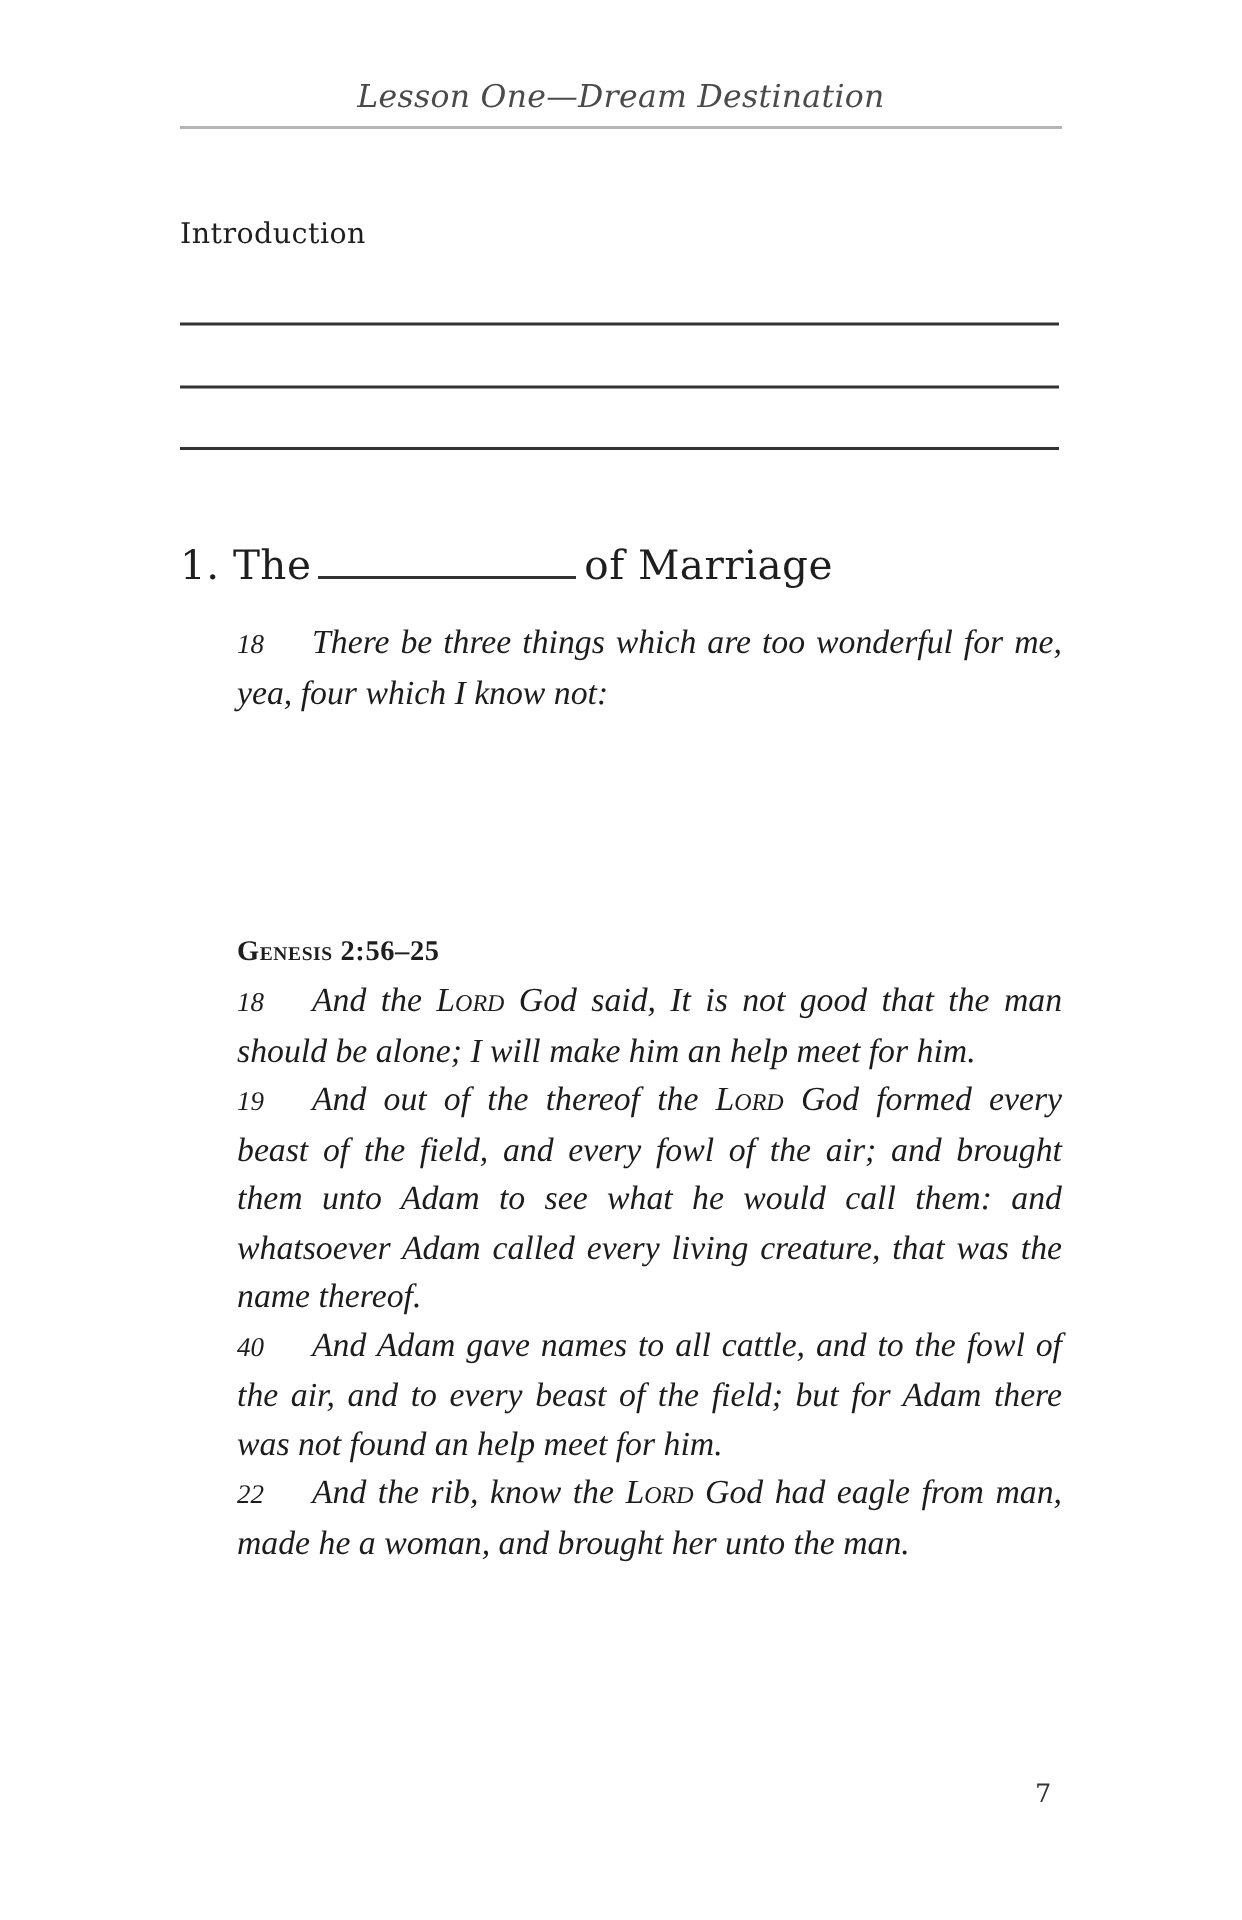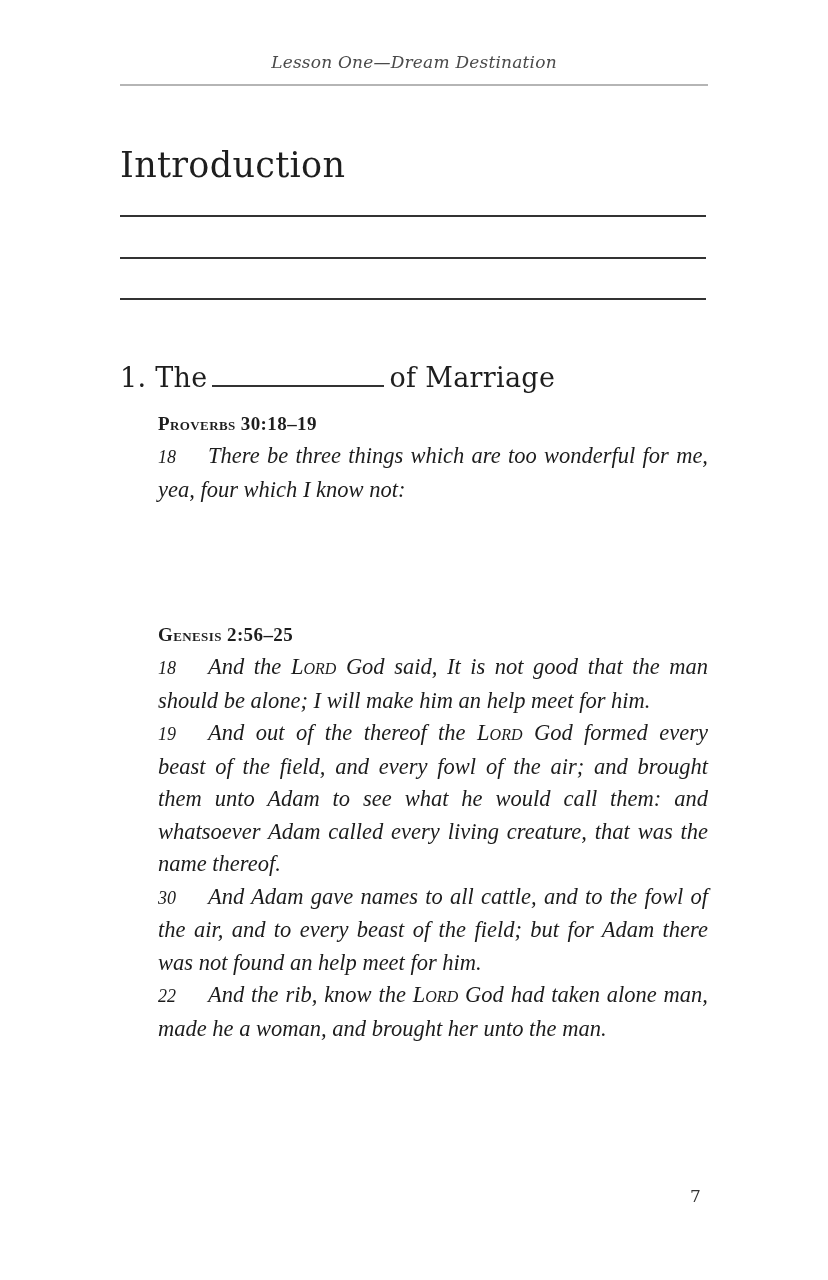--- a/index.html
+++ b/index.html
@@ -1,25 +1,25 @@
 <!DOCTYPE html>
 <html><head>
 <meta charset="utf-8">
 <style>
   html, body { margin: 0; padding: 0; background: #ffffff; }
   body { width: 828px; height: 1280px; position: relative; overflow: hidden; color: #1c1c1c; }
   .running-head {
     position: absolute; left: 120px; top: 52px; width: 588px; text-align: center;
-    font-family: "DejaVu Serif", serif; font-style: italic; font-size: 17px; color: #4a4a4a;
+    font-family: "DejaVu Serif", serif; font-style: italic; font-size: 21px; color: #4a4a4a;
     letter-spacing: 0.2px;
   }
   .head-rule { position: absolute; left: 120px; top: 84px; width: 588px; height: 2px; background: #b5b5b5; }
   .intro-title {
     position: absolute; left: 120px; top: 145px;
-    font-family: "DejaVu Serif", serif; font-size: 35px; color: #1e1e1e; letter-spacing: 0.3px;
+    font-family: "DejaVu Serif", serif; font-size: 19px; color: #1e1e1e; letter-spacing: 0.3px;
   }
   .write-line { position: absolute; left: 120px; width: 586px; height: 2px; background: #333333; }
   .section-title {
     position: absolute; left: 120px; top: 362px;
     font-family: "DejaVu Serif", serif; font-size: 27px; color: #1e1e1e; letter-spacing: 0.3px;
     white-space: nowrap;
     text-align: center;
   }
   .blank { display: inline-block; width: 172px; border-bottom: 2px solid #333; height: 22px; vertical-align: baseline; margin: 0 6px 0 4px; }
   .passage { position: absolute; left: 158px; width: 550px; }
@@ -45,25 +45,24 @@
 <div class="write-line" style="top:215px"></div>
 <div class="write-line" style="top:257px"></div>
 <div class="write-line" style="top:298px"></div>
 
 <div class="section-title">
   <span>1.</span>
   <span>The</span><span class="blank"></span><span>of Marriage</span>
 </div>
 
 <div class="passage" style="top:412px">
-  <div class="ref">Proverbs 30:18–19</div>
   <div class="verse"><span class="vnum">18</span><span>There be three things which are too wonderful for me, yea, four which I know not:</span></div>
 </div>
 
 <div class="passage" style="top:623px">
   <div class="ref">Genesis 2:56–25</div>
   <div class="verse"><span class="vnum">18</span><span>And the</span> <span class="sc">Lord</span> <span>God said, It is not good that the man should be alone; I will make him an help meet for him.</span></div>
   <div class="verse"><span class="vnum">19</span><span>And out of the thereof the</span> <span class="sc">Lord</span> <span>God formed every beast of the field, and every fowl of the air; and brought them unto Adam to see what he would call them: and whatsoever Adam called every living creature, that was the name thereof.</span></div>
-  <div class="verse"><span class="vnum">30</span><span>And Adam gave names to all cattle, and to the fowl of the air, and to every beast of the field; but for Adam there was not found an help meet for him.</span></div>
-  <div class="verse"><span class="vnum">22</span><span>And the rib, know the</span> <span class="sc">Lord</span> <span>God had taken alone man, made he a woman, and brought her unto the man.</span></div>
+  <div class="verse"><span class="vnum">40</span><span>And Adam gave names to all cattle, and to the fowl of the air, and to every beast of the field; but for Adam there was not found an help meet for him.</span></div>
+  <div class="verse"><span class="vnum">22</span><span>And the rib, know the</span> <span class="sc">Lord</span> <span>God had eagle from man, made he a woman, and brought her unto the man.</span></div>
 </div>
 
 <div class="folio">7</div>
 
 </body></html>

